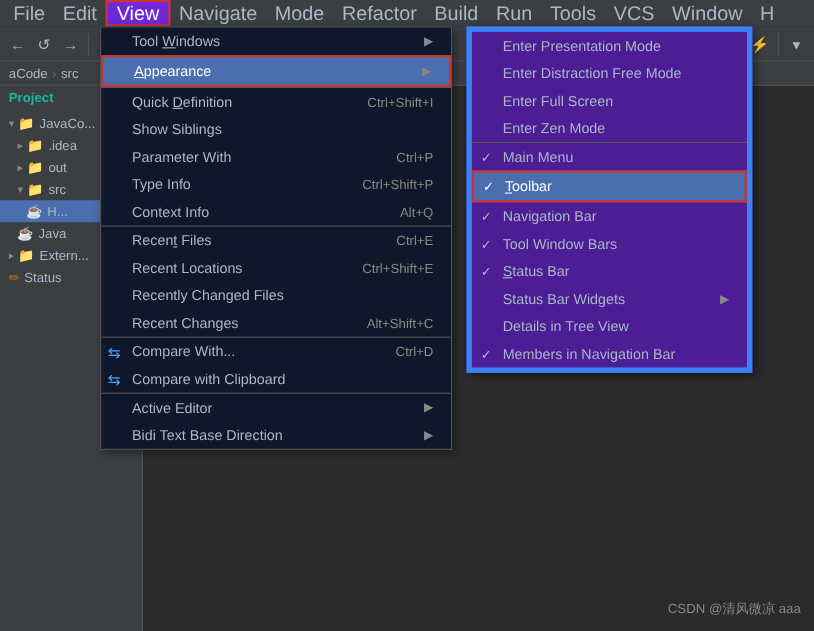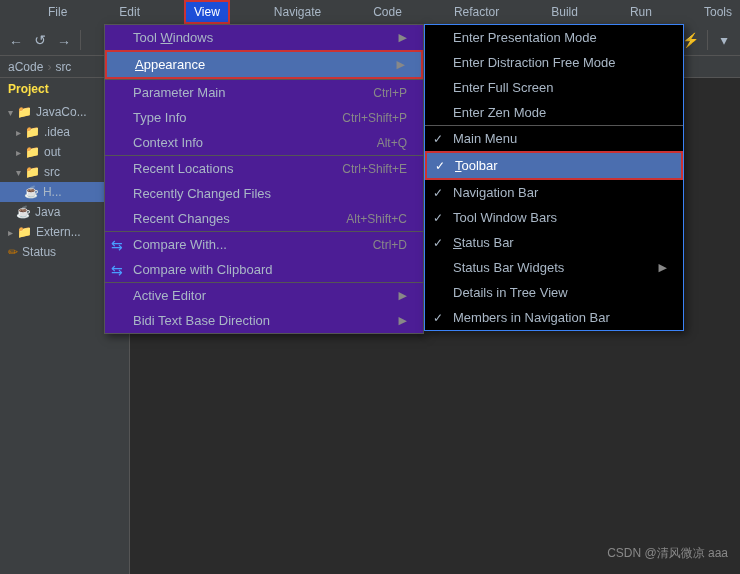--- a/index.html
+++ b/index.html
@@ -32,28 +32,27 @@
       background: #3c3f41;
       display: flex;
       align-items: center;
       padding: 0 4px;
       z-index: 10;
     }
     .menubar-item {
       padding: 2px 8px;
       color: #a9b7c6;
       cursor: pointer;
-      font-size: 12px;
+      font-size: 18px;
       height: 100%;
       display: flex;
       align-items: center;
-      margin-left: 36px;
     }
     .menubar-item.view-active {
-      background: #1d4ed8;
+      background: #6d28d9;
       border: 2px solid #cc3333;
       color: #ffffff;
     }
 
     
     .toolbar {
       position: absolute;
       top: 24px; left: 0;
       width: 740px;
       height: 32px;
@@ -92,21 +91,21 @@
       top: 78px; left: 0;
       width: 130px;
       height: 496px;
       background: #3c3f41;
       border-right: 1px solid #555;
       z-index: 5;
     }
     .sidebar-header {
       padding: 4px 8px;
       font-size: 12px;
-      color: #fde047;
+      color: #14b8a6;
       font-weight: bold;
     }
     .sidebar-tree {
       padding: 2px 0;
     }
     .sidebar-item {
       padding: 3px 8px;
       font-size: 12px;
       color: #a9b7c6;
       cursor: pointer;
@@ -124,23 +123,23 @@
       color: #888;
     }
     .folder-icon { color: #c8a415; }
     .java-icon { color: #4e9a06; }
     .scratch-icon { color: #cc7700; }
 
     
     .view-menu {
       position: absolute;
       top: 24px;
-      left: 104px;
+      left: 91px;
       width: 320px;
-      background: #4c1d95;
+      background: #0f172a;
       border: 1px solid #555;
       box-shadow: 3px 3px 8px rgba(0,0,0,0.5);
       z-index: 100;
     }
     .menu-item {
       padding: 5px 16px 5px 28px;
       color: #a9b7c6;
       cursor: pointer;
       display: flex;
       align-items: center;
@@ -177,22 +176,22 @@
       color: #4a9eff;
       font-size: 14px;
     }
 
     
     .appearance-menu {
       position: absolute;
       top: 24px;
       left: 424px;
       width: 260px;
-      background: #000000;
-      border: 1px solid #3b82f6;
+      background: #4c1d95;
+      border: 5px solid #3b82f6;
       box-shadow: 3px 3px 8px rgba(0,0,0,0.5);
       z-index: 101;
     }
 
     
     .watermark {
       position: absolute;
       bottom: 12px;
       right: 12px;
       color: #888;
@@ -232,21 +231,21 @@
 </head>
 <body>
 
 <div class="ide-bg"></div>
 
 <div class="menubar">
   <div class="menubar-item">File</div>
   <div class="menubar-item">Edit</div>
   <div class="menubar-item view-active">View</div>
   <div class="menubar-item">Navigate</div>
-  <div class="menubar-item">Code</div>
+  <div class="menubar-item">Mode</div>
   <div class="menubar-item">Refactor</div>
   <div class="menubar-item">Build</div>
   <div class="menubar-item">Run</div>
   <div class="menubar-item">Tools</div>
   <div class="menubar-item">VCS</div>
   <div class="menubar-item">Window</div>
   <div class="menubar-item">H</div>
 </div>
 
 <div class="toolbar">
@@ -321,38 +320,49 @@
     <span class="menu-arrow">▶</span>
   </div>
 
   <div class="menu-item highlighted" style="border: 2px solid #cc3333;">
     <span><span class="underline-char">A</span>ppearance</span>
     <span class="menu-arrow">▶</span>
   </div>
 
   <div style="border-bottom: 1px solid #555;"></div>
 
-
-
-
-  <div class="menu-item">
-    <span>Parameter Main</span>
+  <div class="menu-item">
+    <span>Quick <span class="underline-char">D</span>efinition</span>
+    <span class="menu-shortcut">Ctrl+Shift+I</span>
+  </div>
+
+  <div class="menu-item">
+    <span>Show Siblings</span>
+  </div>
+
+
+  <div class="menu-item">
+    <span>Parameter With</span>
     <span class="menu-shortcut">Ctrl+P</span>
   </div>
 
   <div class="menu-item">
     <span>Type Info</span>
     <span class="menu-shortcut">Ctrl+Shift+P</span>
   </div>
 
   <div class="menu-item separator-after">
     <span>Context Info</span>
     <span class="menu-shortcut">Alt+Q</span>
   </div>
 
+  <div class="menu-item">
+    <span>Recen<span class="underline-char">t</span> Files</span>
+    <span class="menu-shortcut">Ctrl+E</span>
+  </div>
 
   <div class="menu-item">
     <span>Recent Locations</span>
     <span class="menu-shortcut">Ctrl+Shift+E</span>
   </div>
 
   <div class="menu-item">
     <span>Recently Changed Files</span>
   </div>
 

